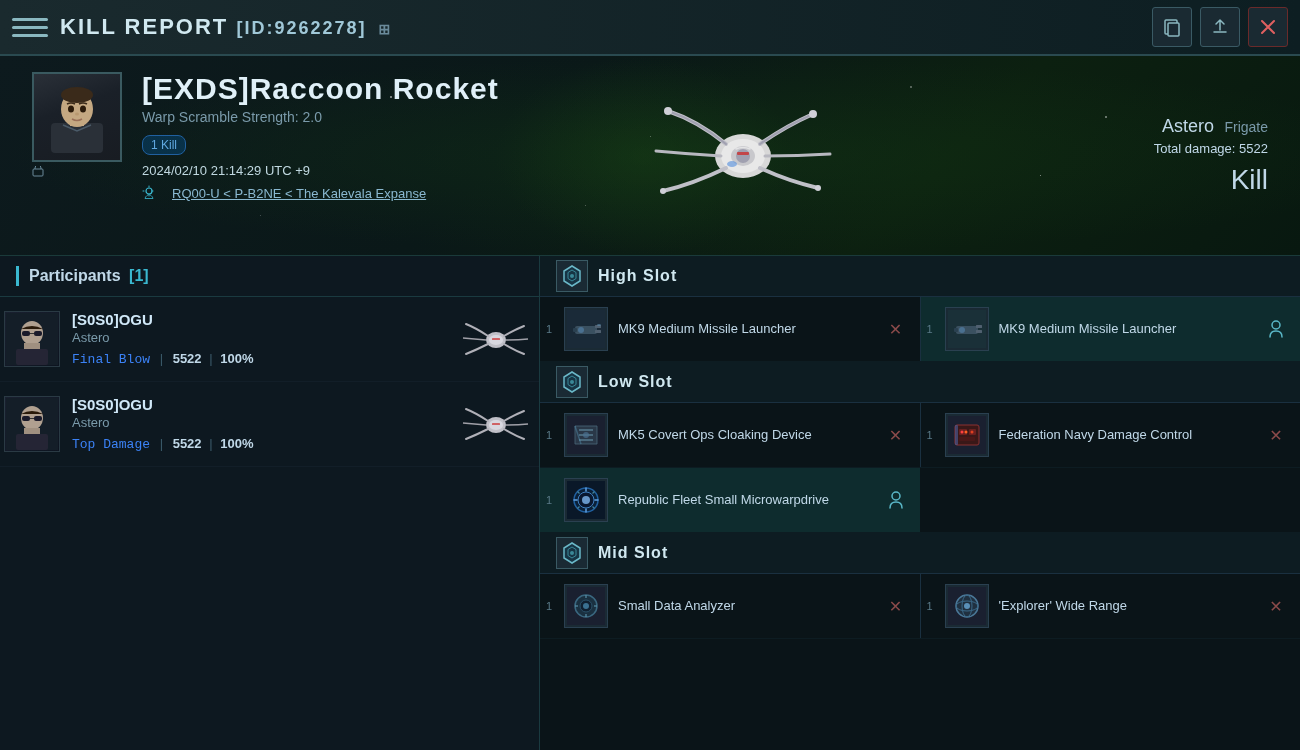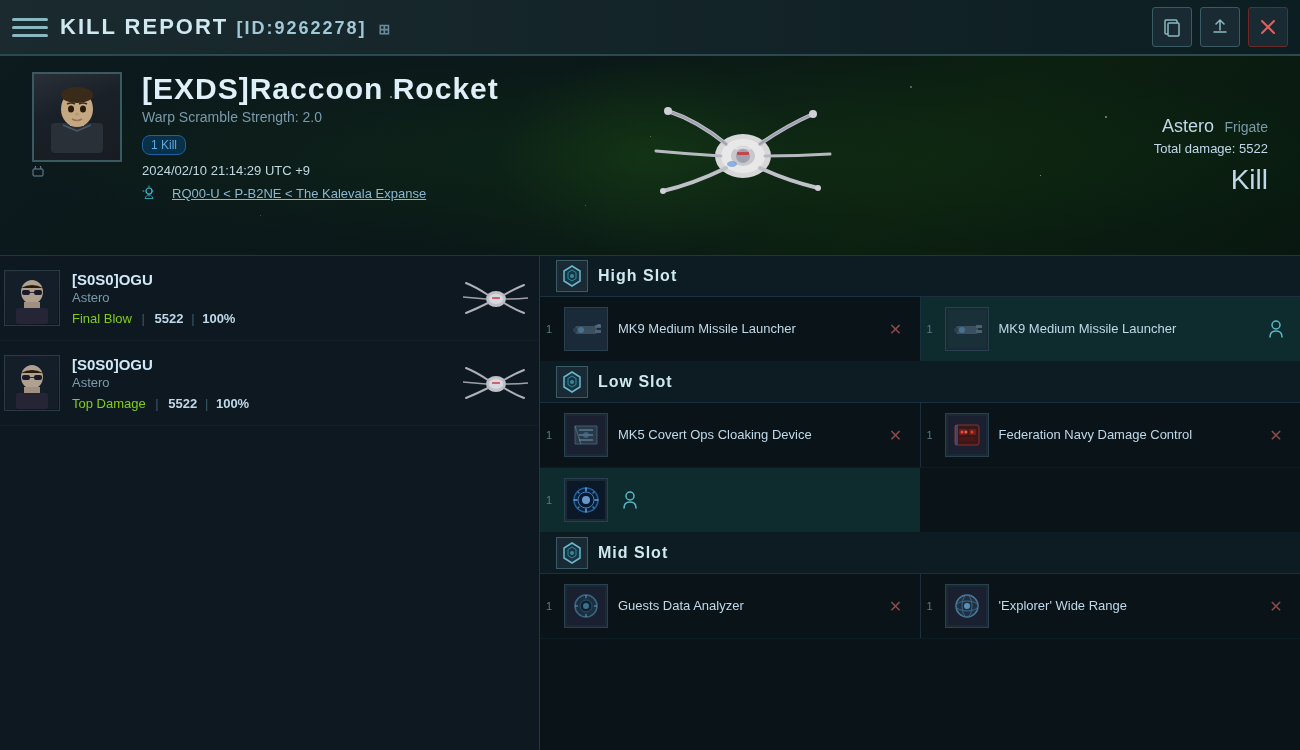--- a/index.html
+++ b/index.html
@@ -273,21 +273,22 @@
       font-size: 13px;
       color: #7a9aaa;
       margin-top: 2px;
     }
     .participant-stats {
       font-size: 13px;
       color: #8ab8c8;
       margin-top: 6px;
     }
     .participant-stats .label {
-      color: #84cc16;
+      color: #3b82f6;
+      font-family: Liberation Mono, monospace;
     }
     .participant-stats .value {
       color: #c0d8e8;
       font-weight: 600;
     }
     .participant-ship-img {
       width: 80px;
       height: 60px;
       margin-left: auto;
       display: flex;
@@ -532,20 +533,26 @@
       <span>Total damage:</span>
       <span>5522</span>
     </div>
     <div class="kill-label">Kill</div>
   </div>
 </div>
 
 <div class="main-content">
 
   <div class="participants-panel">
+    <div class="participants-header">
+      <span class="participants-title">
+        <span>Participants</span>
+        <span style="color:#3ab8d0;margin-left:4px;">[1]</span>
+      </span>
+    </div>
 
     <div class="participant-item">
       <div class="participant-avatar">
         <svg width="52" height="52" viewBox="0 0 52 52" fill="none">
           <rect width="52" height="52" fill="#141e28"></rect>
           <ellipse cx="26" cy="20" rx="11" ry="12" fill="#b0a090"></ellipse>
           <rect x="18" y="30" width="16" height="8" fill="#a09080"></rect>
           <rect x="10" y="36" width="32" height="16" rx="2" fill="#252535"></rect>
 
           <rect x="16" y="18" width="8" height="5" rx="2" fill="#1a1a2a"></rect>
@@ -748,20 +755,21 @@
             <path d="M19 7 L19 10" stroke="#60a0e0" stroke-width="1.5" stroke-linecap="round"></path>
             <path d="M19 28 L19 31" stroke="#60a0e0" stroke-width="1.5" stroke-linecap="round"></path>
             <path d="M7 19 L10 19" stroke="#60a0e0" stroke-width="1.5" stroke-linecap="round"></path>
             <path d="M28 19 L31 19" stroke="#60a0e0" stroke-width="1.5" stroke-linecap="round"></path>
             <path d="M10.5 10.5 L12.5 12.5" stroke="#40809a" stroke-width="1.2"></path>
             <path d="M25.5 25.5 L27.5 27.5" stroke="#40809a" stroke-width="1.2"></path>
             <path d="M27.5 10.5 L25.5 12.5" stroke="#40809a" stroke-width="1.2"></path>
             <path d="M10.5 27.5 L12.5 25.5" stroke="#40809a" stroke-width="1.2"></path>
           </svg>
         </div>
+        <span class="slot-item-name">Republic Fleet Small Microwarpdrive</span>
         <div class="slot-item-action person">
           <svg width="16" height="18" viewBox="0 0 16 18" fill="none">
               <circle cx="8" cy="5" r="4" stroke="#5ab8c8" stroke-width="1.5"></circle>
               <path d="M2 17c0-4 2.7-6 6-6s6 2 6 6" stroke="#5ab8c8" stroke-width="1.5" stroke-linecap="round"></path>
             </svg>
         </div>
       </div>
     </div>
 
     <div class="slot-section-header">
@@ -784,21 +792,21 @@
             <rect width="38" height="38" fill="#1a2030"></rect>
             <circle cx="19" cy="19" r="11" fill="#1a3040" stroke="#3a6880" stroke-width="1.5"></circle>
             <circle cx="19" cy="19" r="6" fill="#102030" stroke="#2a5068" stroke-width="1"></circle>
             <circle cx="19" cy="19" r="3" fill="#3a7090"></circle>
             <path d="M19 8 L19 11" stroke="#5a90a8" stroke-width="1.2"></path>
             <path d="M19 27 L19 30" stroke="#5a90a8" stroke-width="1.2"></path>
             <path d="M8 19 L11 19" stroke="#5a90a8" stroke-width="1.2"></path>
             <path d="M27 19 L30 19" stroke="#5a90a8" stroke-width="1.2"></path>
           </svg>
         </div>
-        <span class="slot-item-name">Guests Data Analyzer</span>
+        <span class="slot-item-name">Small Data Analyzer</span>
         <div class="slot-item-action x">✕</div>
       </div>
       <div class="divider"></div>
 
       <div class="slot-item" style="min-height:60px;">
         <span class="slot-item-num">1</span>
         <div class="slot-item-icon">
           <svg width="38" height="38" viewBox="0 0 38 38" fill="none">
             <rect width="38" height="38" fill="#1a2030"></rect>
             <circle cx="19" cy="19" r="11" fill="#203040" stroke="#4a7898" stroke-width="1.5"></circle>

